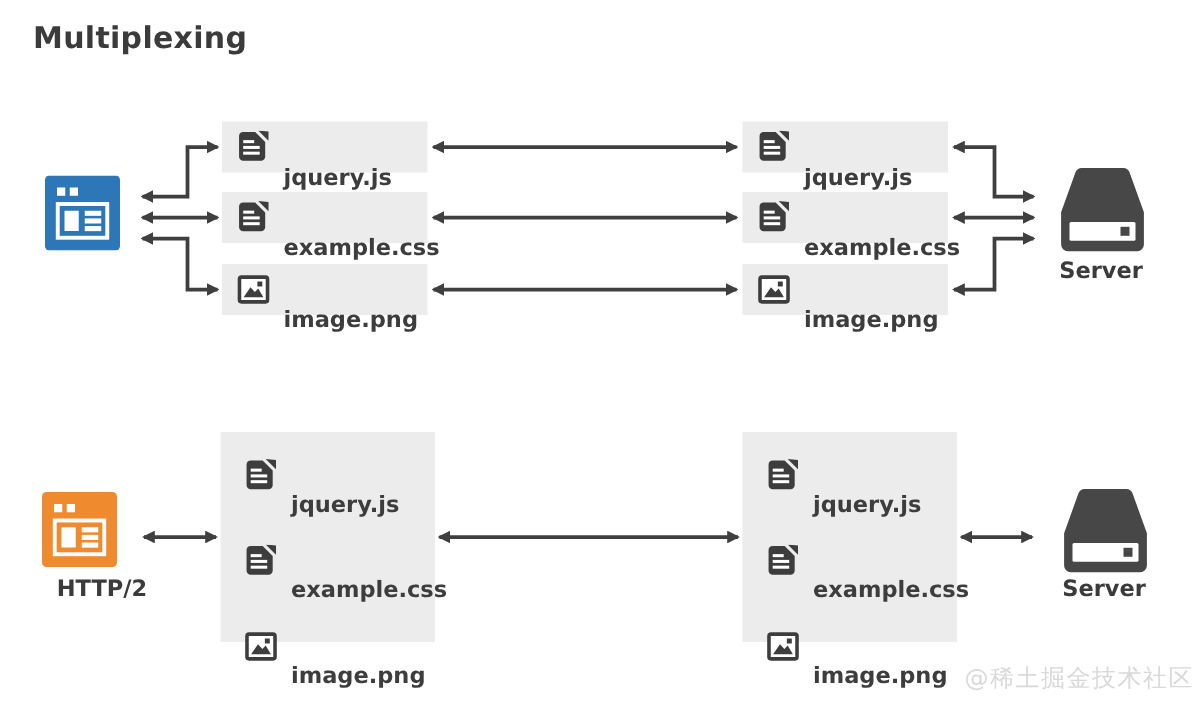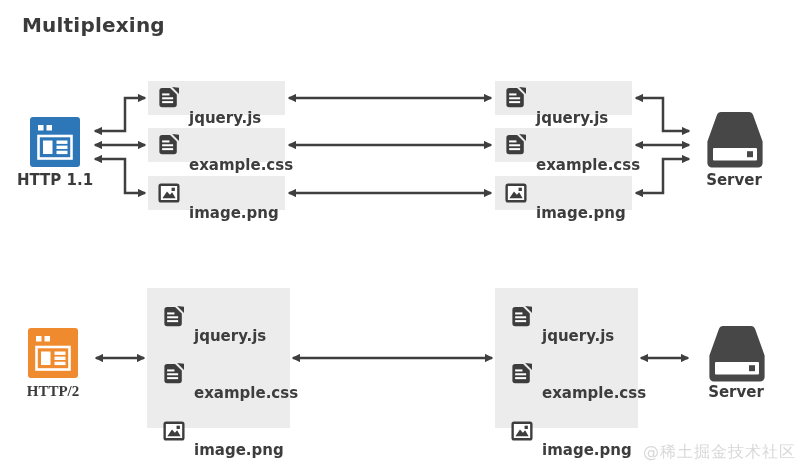--- a/index.html
+++ b/index.html
@@ -90,21 +90,20 @@
 
       <path class="conn" d="M96 358 H144" marker-start="url(#ah)" marker-end="url(#ah)"></path>
       <path class="conn" d="M293 358 H492" marker-start="url(#ah)" marker-end="url(#ah)"></path>
       <path class="conn" d="M641 358 H688" marker-start="url(#ah)" marker-end="url(#ah)"></path>
     </g>
   </svg>
 
   <svg class="browser-icon" style="left: 30px; top: 117px; color: rgb(45, 118, 184);">
       <use href="#sym-browser"></use>
     </svg>
-  <div class="node-label" style="left:5px;top:171px;">HTTP 1.1</div>
 
 
   <div class="file-box" style="left: 148px; top: 81px; background-color: rgb(236, 236, 236);">
     <svg class="mini-icon">
         <use href="#sym-doc"></use>
       </svg>
     <span>jquery.js</span>
   </div>
   <div class="file-box" style="left: 148px; top: 128px; background-color: rgb(236, 236, 236);">
     <svg class="mini-icon">
@@ -139,21 +138,21 @@
   </div>
 
   <svg class="server-icon" style="left:706px;top:112px;">
       <use href="#sym-server"></use>
     </svg>
   <div class="node-label" style="left:684px;top:171px;">Server</div>
 
   <svg class="browser-icon" style="left: 28px; top: 328px; color: rgb(240, 138, 46);">
       <use href="#sym-browser"></use>
     </svg>
-  <div class="node-label" style="left:3px;top:383px;font-family:Liberation Serif, serif;">HTTP/2</div>
+  <div class="node-label" style="left:18px;top:383px;">HTTP/2</div>
 
 
   <div class="group-box" style="left: 147px; top: 288px; background-color: rgb(236, 236, 236);">
     <div class="file-row">
       <svg class="mini-icon">
           <use href="#sym-doc"></use>
         </svg>
       <span>jquery.js</span>
     </div>
     <div class="file-row">

